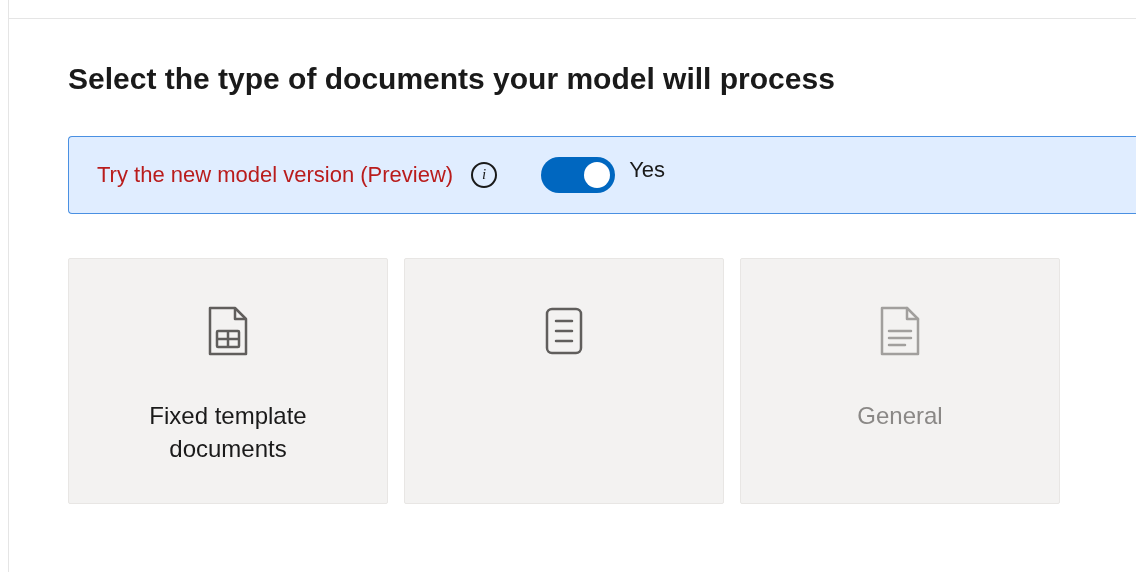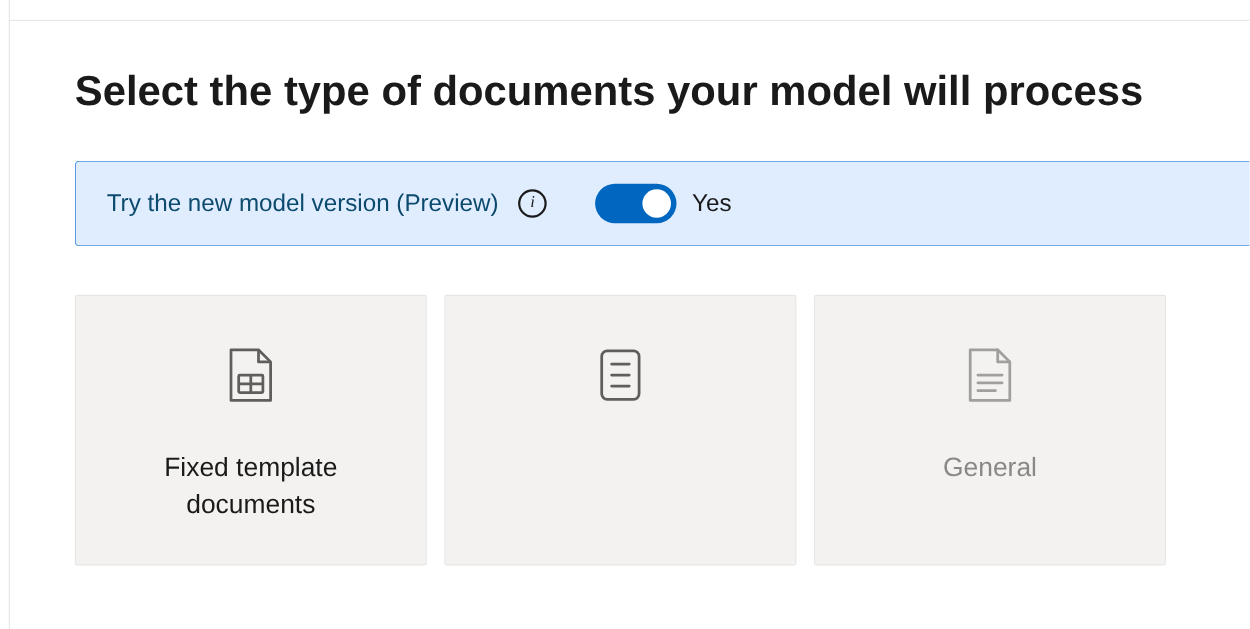--- a/index.html
+++ b/index.html
@@ -1,39 +1,39 @@
 <!DOCTYPE html>
 <html><head>
   <meta charset="utf-8">
   <style>
     * { box-sizing: border-box; margin: 0; padding: 0; }
     body { font-family: 'Segoe UI', -apple-system, sans-serif; background: #fff; color: #1a1a1a; width: 1136px; height: 572px; position: relative; }
     .top-border { position: absolute; top: 18px; left: 8px; right: 0; height: 1px; background: #e5e5e5; }
     .left-border { position: absolute; top: 0; bottom: 0; left: 8px; width: 1px; background: #e5e5e5; }
     .content { position: absolute; left: 68px; top: 60px; right: 0; }
-    .heading { font-size: 38px; font-weight: 600; color: #1a1a1a; margin-bottom: 38px; line-height: 1.25; }
+    .heading { font-size: 30px; font-weight: 600; color: #1a1a1a; margin-bottom: 38px; line-height: 1.25; }
     .preview-banner {
       background: #e0edff;
       border: 1px solid #4a90e2;
       border-right: none;
       border-radius: 4px 0 0 4px;
       padding: 20px 28px;
       display: flex;
       align-items: center;
       gap: 16px;
       margin-bottom: 44px;
     }
-    .preview-label { font-size: 22px; font-weight: 400; color: #0c4a6e; text-align: center; }
+    .preview-label { font-size: 22px; font-weight: 400; color: #b91c1c; text-align: center; }
     .info-icon {
       width: 26px; height: 26px; border: 2px solid #1a1a1a; border-radius: 50%;
       display: inline-flex; align-items: center; justify-content: center;
       font-size: 15px; font-weight: 400; font-family: Georgia, serif; font-style: italic;
       margin-left: 2px; flex-shrink: 0;
     }
-    .toggle-wrap { display: flex; align-items: center; gap: 14px; margin-left: 28px; }
+    .toggle-wrap { display: flex; align-items: flex-start; gap: 14px; margin-left: 28px; }
     .toggle {
       width: 74px; height: 36px; background: #0067c0; border-radius: 18px;
       position: relative; cursor: pointer; flex-shrink: 0;
     }
     .toggle-knob {
       position: absolute; width: 26px; height: 26px; background: #fff;
       border-radius: 50%; top: 5px; right: 5px;
     }
     .toggle-state { font-size: 22px; color: #1a1a1a; }
     .cards { display: flex; gap: 16px; }

